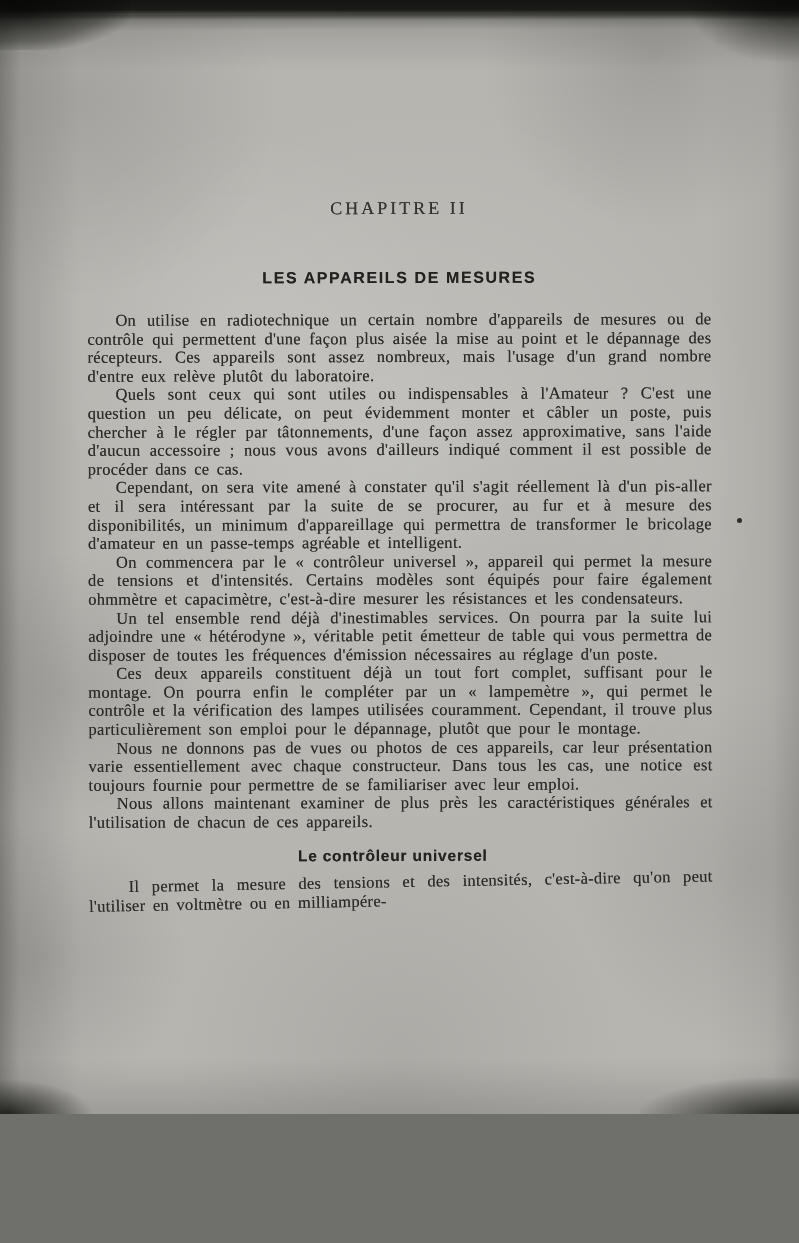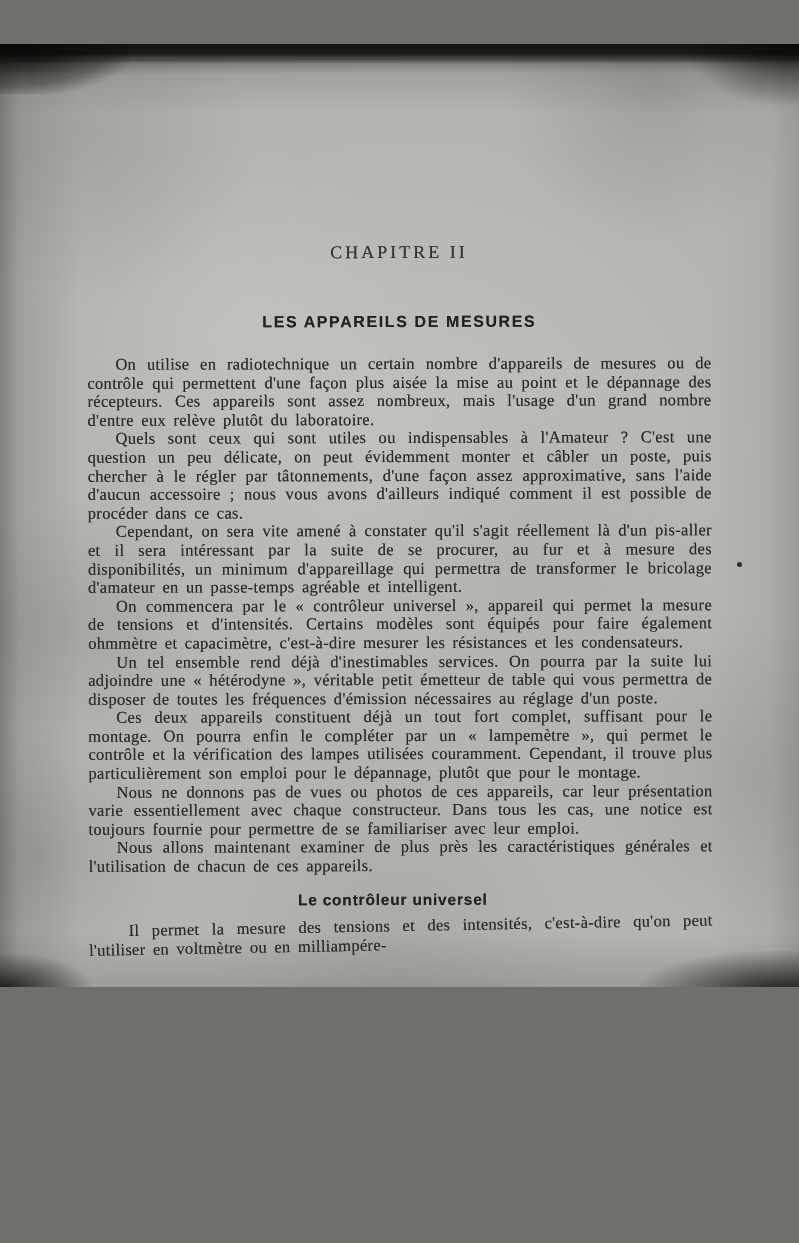--- a/index.html
+++ b/index.html
@@ -1,32 +1,31 @@
 <!DOCTYPE html>
 <html lang="fr"><head>
 <meta charset="utf-8">
 <style>
   * { box-sizing: border-box; }
   html, body { margin: 0; padding: 0; background: #6f6f6b; }
 
   .scan-page {
     position: relative;
     width: 799px;
-    height: 943px;
+    height: 1114px;
     overflow: hidden;
     font-family: "Liberation Serif", "DejaVu Serif", serif;
     color: #2b2a27;
     background:
       radial-gradient(ellipse 62% 46% at 52% 42%, rgba(255,255,255,0.16), transparent 72%),
       linear-gradient(to right, rgba(18,18,16,0.32) 0px, rgba(18,18,16,0.12) 20px, rgba(18,18,16,0) 80px),
       linear-gradient(to left, rgba(18,18,16,0.16) 0px, rgba(18,18,16,0.05) 28px, transparent 90px),
       linear-gradient(to bottom, rgba(18,18,16,0.20) 0px, transparent 70px),
       linear-gradient(to top, rgba(18,18,16,0.15) 0px, transparent 55px),
       #b6b5b0;
-    margin-top: 44px;
   }
 
   
   .scan-page::before {
     content: "";
     position: absolute; inset: 0;
     pointer-events: none;
     background:
       radial-gradient(circle at 10% 9%,  rgba(0,0,0,0.10), transparent 16%),
       radial-gradient(circle at 82% 5%,  rgba(0,0,0,0.12), transparent 14%),

